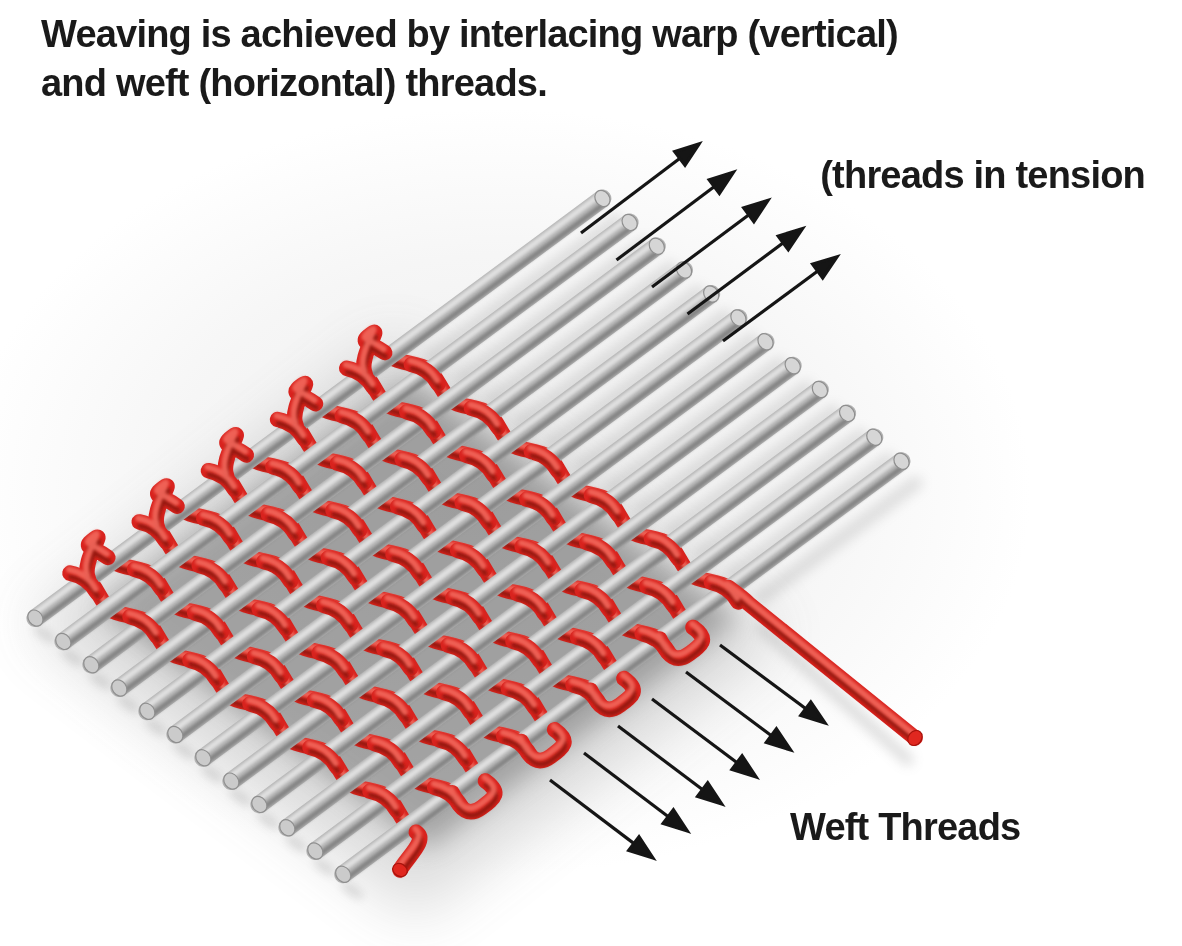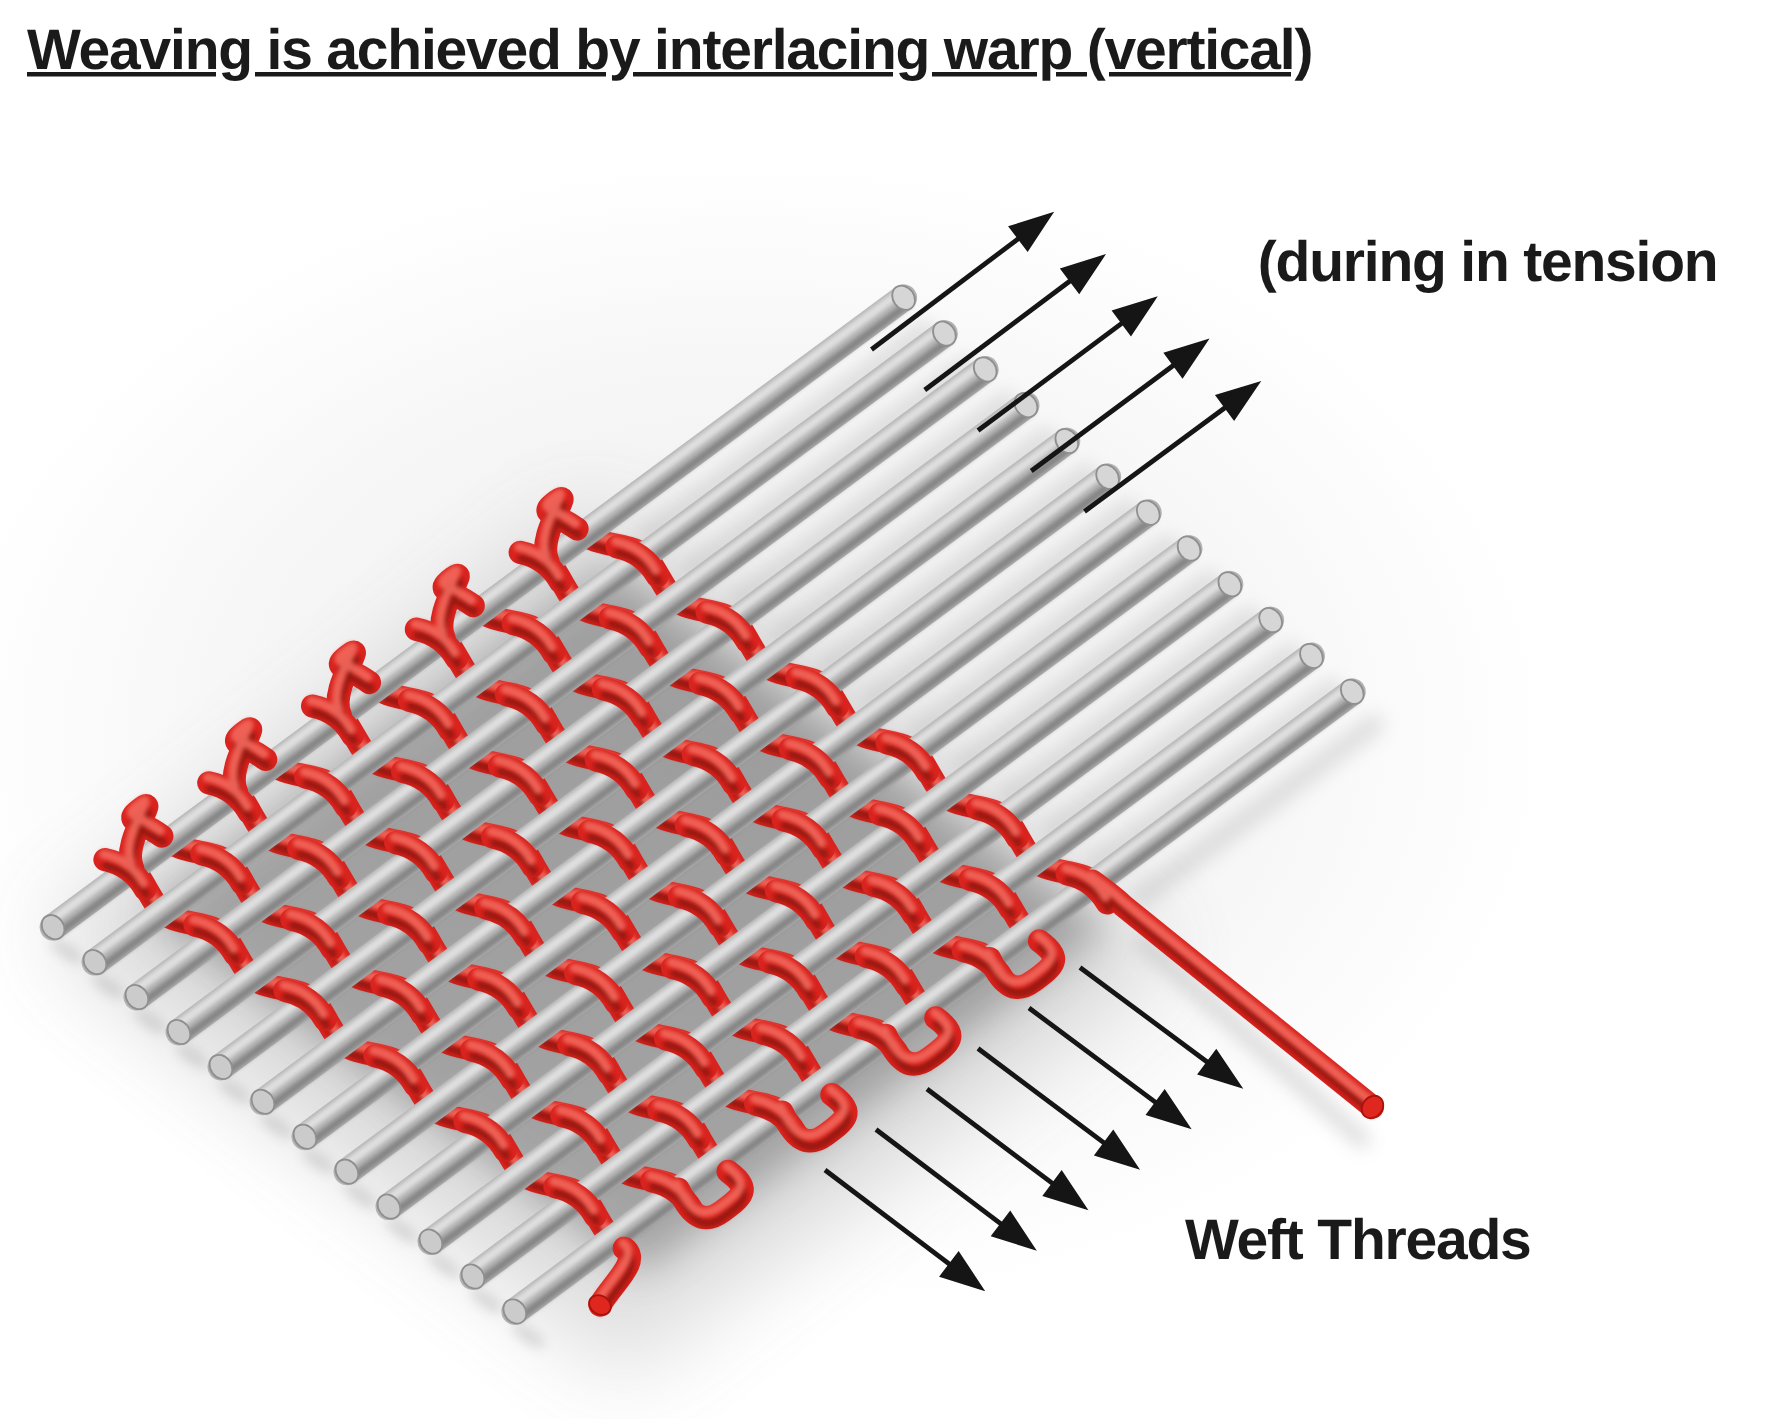--- a/index.html
+++ b/index.html
@@ -6,21 +6,21 @@
   #stage{
     position:relative;width:1182px;height:946px;overflow:hidden;
     background:radial-gradient(58% 52% at 42% 52%, #ededed 0%, #f6f6f6 48%, #ffffff 78%);
     font-family:"Liberation Sans", sans-serif;
   }
   #scene{position:absolute;left:0;top:0;z-index:1;}
   .lbl{
     position:absolute;z-index:2;color:#1a1a1a;font-weight:700;
     font-size:38px;line-height:49px;letter-spacing:-0.8px;white-space:nowrap;
   }
-  #title{left:18px;top:10px;text-decoration:underline;}
+  #title{left:41px;top:10px;}
   .warp-l1{right:182px;top:99px;}
   .warp-l2{right:37px;top:151px;}
   .warp-l3{right:5px;top:199px;}
   .weft-lbl{left:775px;top:803px;margin-left:15px;}
 </style>
 </head>
 <body>
 
 <div id="stage">
   <svg id="scene" width="1182" height="946" viewBox="0 0 1182 946">
@@ -436,17 +436,18 @@
         <polygon points="721.8 804.0 697.5 796.4 707.7 782.8"></polygon>
         <line x1="584.0" y1="753.0" x2="673.0" y2="820.2"></line>
         <polygon points="687.4 831.0 663.1 823.3 673.4 809.8"></polygon>
         <line x1="550.0" y1="780.0" x2="638.7" y2="847.1"></line>
         <polygon points="653.0 858.0 628.7 850.3 639.0 836.7"></polygon>
       </g>
     </svg>
 
   <div id="title" class="lbl">
     <div>Weaving is achieved by interlacing warp (vertical)</div>
+    <div>and weft (horizontal) threads.</div>
   </div>
 
-  <div class="lbl warp-l2">(during in tension</div>
+  <div class="lbl warp-l2">(threads in tension</div>
   <div class="lbl weft-lbl">Weft Threads</div>
 </div>
 
 </body></html>

